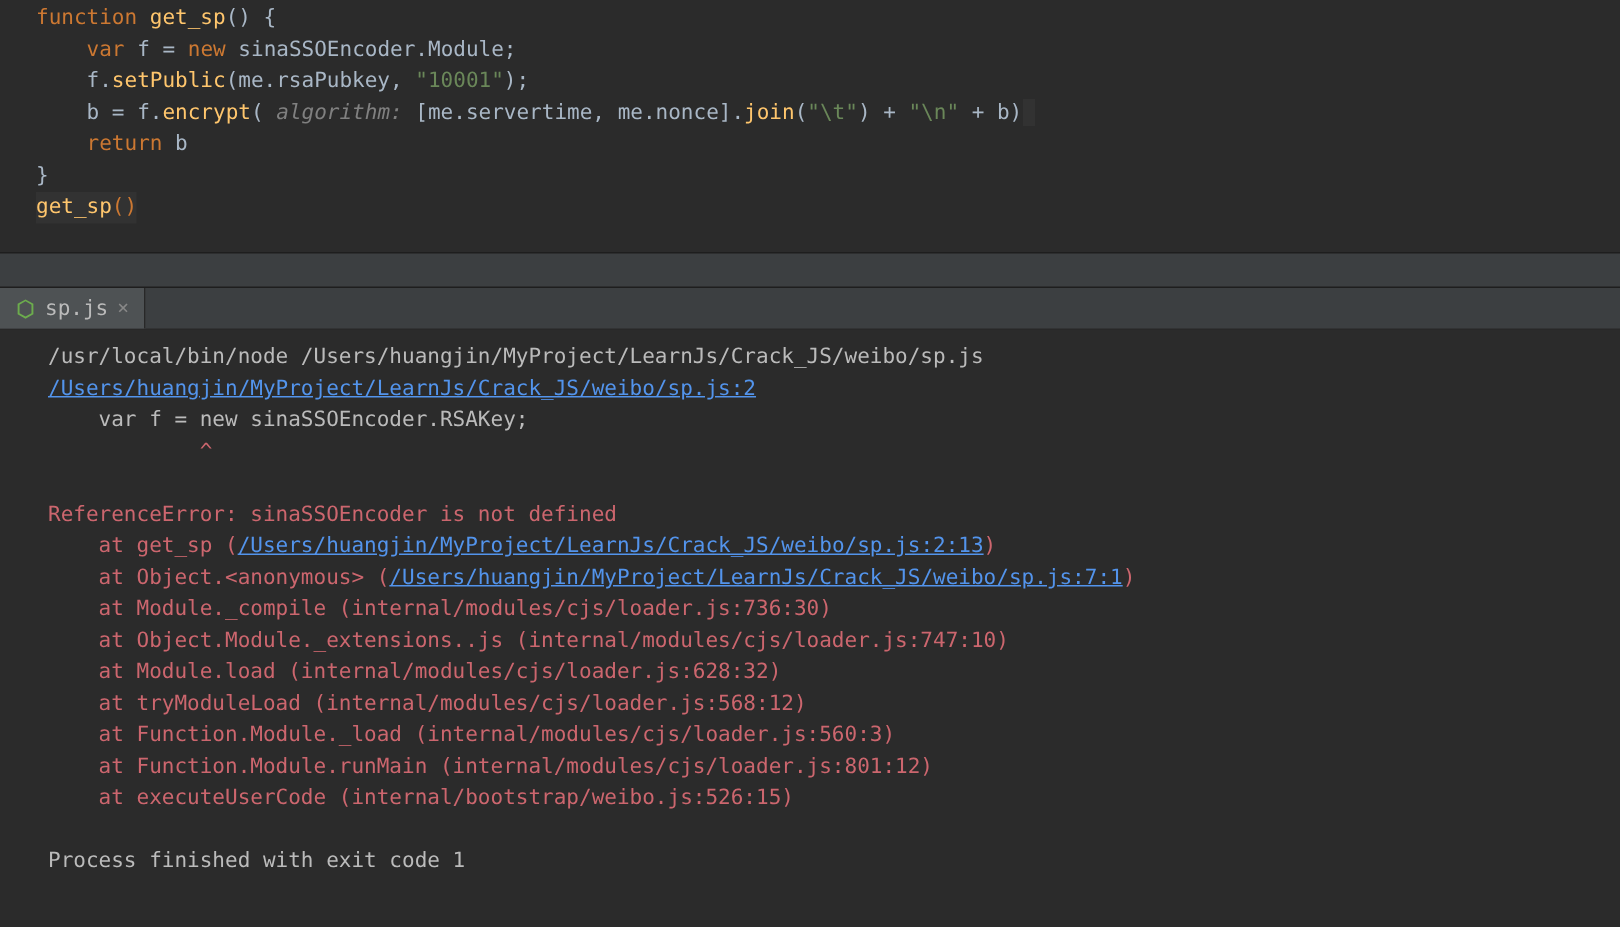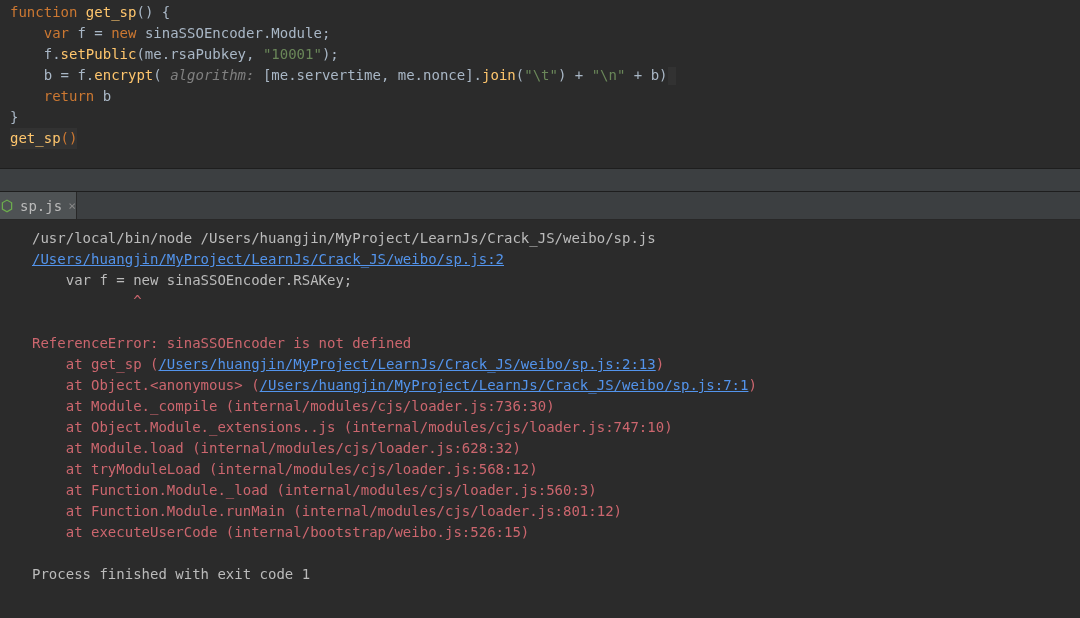--- a/index.html
+++ b/index.html
@@ -6,21 +6,21 @@
   body {
     font-family: "Menlo", "Consolas", "DejaVu Sans Mono", monospace;
     font-size: 14px;
     background: #2b2b2b;
     color: #a9b7c6;
     width: 1080px;
     height: 618px;
     overflow: hidden;
   }
   .editor {
-    padding: 2px 10px;
+    padding: 2px 24px;
     line-height: 21px;
     background: #2b2b2b;
     height: 168px;
   }
   .line { white-space: pre; }
   .kw { color: #cc7832; }        
   .id { color: #a9b7c6; }        
   .fn { color: #ffc66d; }        
   .num, .str { color: #6a8759; } 
   .param { color: #808080; font-style: italic; }
@@ -35,21 +35,21 @@
     display: flex;
     align-items: center;
     background: #3c3f41;
     height: 28px;
     border-bottom: 1px solid #282828;
   }
   .tab {
     display: flex;
     align-items: center;
     gap: 6px;
-    padding: 0 0;
+    padding: 0 10px;
     height: 100%;
     background: #4e5254;
     border-right: 1px solid #282828;
     color: #bbbbbb;
   }
   .tab .js-icon {
     width: 14px; height: 14px;
     display: inline-flex; align-items: center; justify-content: center;
   }
   .tab .close { color: #888; font-size: 13px; }

